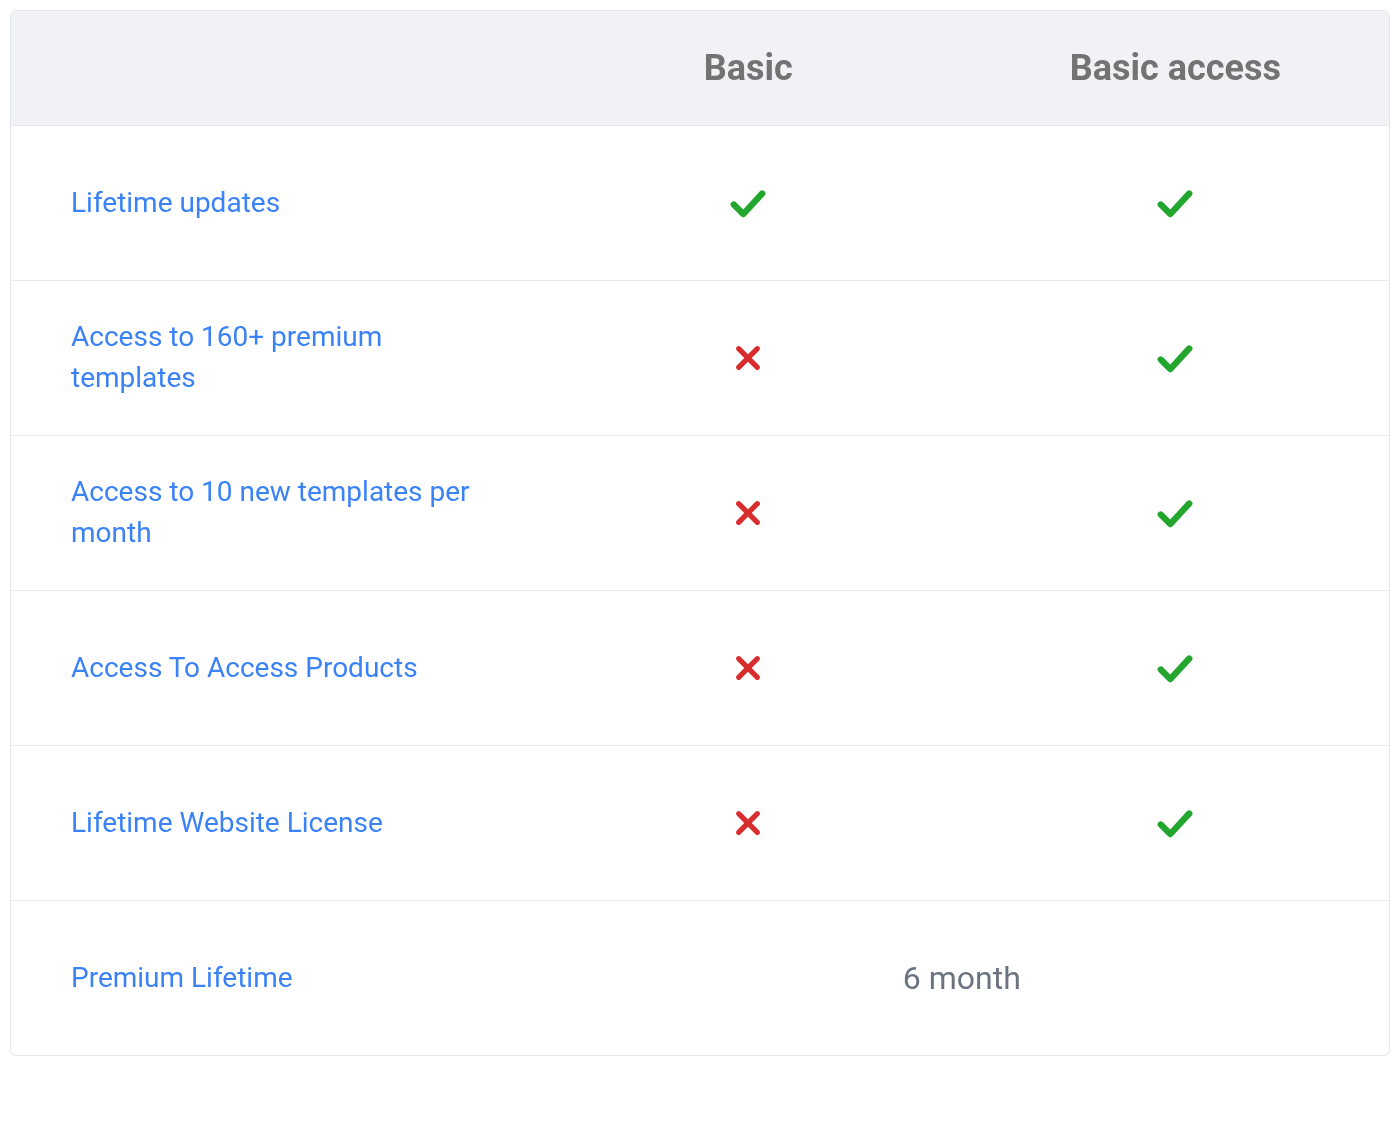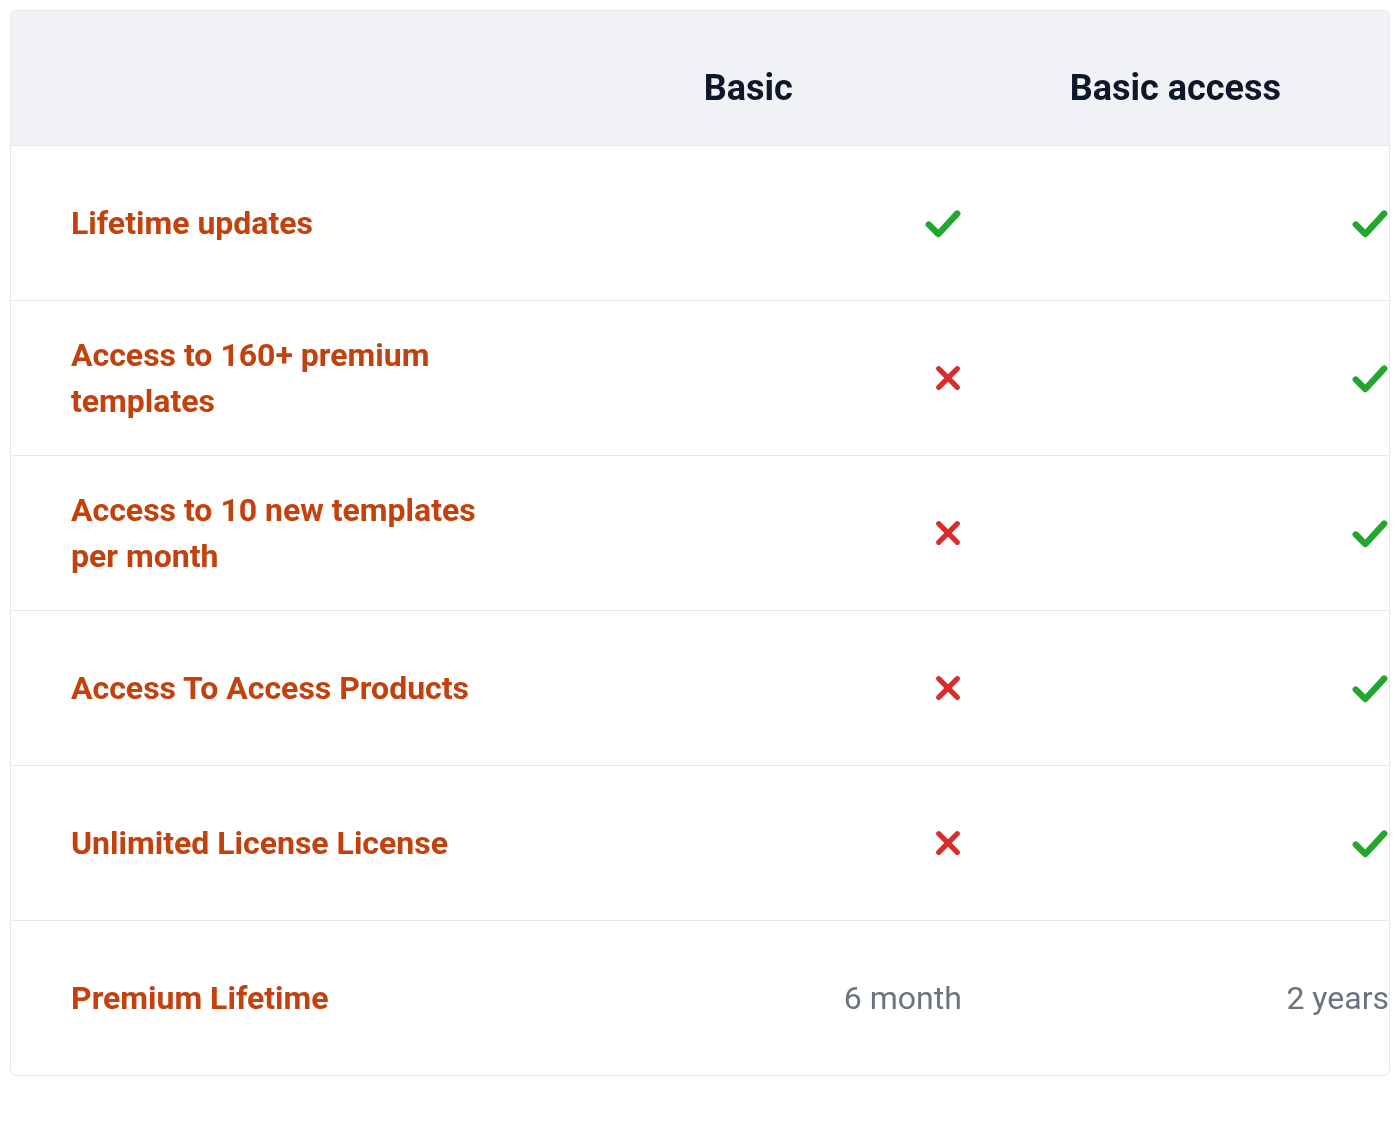--- a/index.html
+++ b/index.html
@@ -26,45 +26,44 @@
       padding: 36px 0;
     }
     .header-feature-col {
       flex: 0 0 38%;
     }
     .header-plan-col {
       flex: 1;
       text-align: center;
       font-weight: 700;
       font-size: 36px;
-      color: #0f172a;
-      margin-top: 20px;
+      color: #737373;
     }
     .table-row {
       display: flex;
       align-items: center;
       border-top: 1px solid #e5e7eb;
       min-height: 155px;
       padding: 30px 0;
     }
     .feature-col {
       flex: 0 0 38%;
       padding-left: 60px;
       padding-right: 40px;
-      font-weight: 700;
-      font-size: 32px;
-      color: #c2410c;
+      font-weight: 400;
+      font-size: 28px;
+      color: #3b82f6;
       line-height: 1.45;
     }
     .value-col {
       flex: 1;
       text-align: center;
       display: flex;
       align-items: center;
-      justify-content: flex-end;
+      justify-content: center;
     }
     .icon-wrap {
       display: inline-flex;
       align-items: center;
       justify-content: center;
     }
     .check-icon {
       width: 38px;
       height: 38px;
     }
@@ -158,21 +157,21 @@
     <div class="value-col">
       <span class="icon-wrap">
         <svg class="check-icon" viewBox="0 0 24 24" fill="none" stroke="#22a62e" stroke-width="4" stroke-linecap="round" stroke-linejoin="round">
             <polyline points="3 13 9 19 21 6"></polyline>
           </svg>
       </span>
     </div>
   </div>
 
   <div class="table-row">
-    <div class="feature-col">Unlimited License License</div>
+    <div class="feature-col">Lifetime Website License</div>
     <div class="value-col">
       <span class="icon-wrap">
         <svg class="cross-icon" viewBox="0 0 24 24" fill="none" stroke="#d92d2d" stroke-width="4.5" stroke-linecap="round">
             <line x1="4" y1="4" x2="20" y2="20"></line>
             <line x1="20" y1="4" x2="4" y2="20"></line>
           </svg>
       </span>
     </div>
     <div class="value-col">
       <span class="icon-wrap">
@@ -181,18 +180,15 @@
           </svg>
       </span>
     </div>
   </div>
 
   <div class="table-row">
     <div class="feature-col">Premium Lifetime</div>
     <div class="value-col">
       <span class="value-text">6 month</span>
     </div>
-    <div class="value-col">
-      <span class="value-text">2 years</span>
-    </div>
   </div>
 
 </div>
 
 </body></html>

